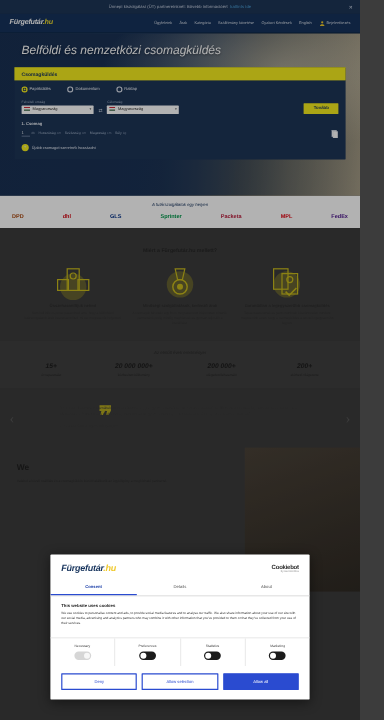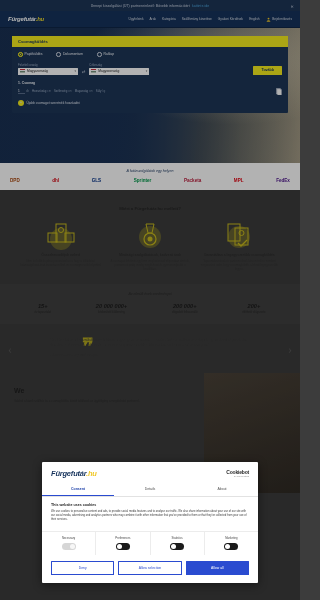--- a/index.html
+++ b/index.html
@@ -146,21 +146,21 @@
   .wel-photo { position: absolute; right: 0; top: 0; width: 96px; height: 120px;
     background: linear-gradient(160deg,#4a4238,#2f2a24); }
 
   
   .cookie-scrim { position: absolute; inset: 0; background: rgba(0,0,0,.30); z-index: 40; }
   .cookie {
     position: absolute; left: 42px; top: 462px; width: 216px; z-index: 50;
     background: #fff; border-radius: 1px; box-shadow: 0 2px 10px rgba(0,0,0,.45);
     overflow: hidden;
   }
-  .ck-top { display: flex; align-items: flex-start; padding: 7px 9px 5px 9px; gap: 48px; }
+  .ck-top { display: flex; align-items: center; padding: 7px 9px 5px 9px; gap: 48px; }
   .ck-logo { font-size: 7.5px; font-weight: bold; font-style: italic; color: #16335c; letter-spacing: -.2px; }
   .ck-logo .hu { color: #f0c92b; }
   .ck-brand { margin-left: auto; text-align: right; }
   .ck-brand .b1 { font-size: 5px; font-weight: bold; color: #2b2b2b; letter-spacing: -.2px; }
   .ck-brand .b2 { font-size: 2.2px; color: #8a8a8a; }
   .ck-tabs { display: flex; border-bottom: .6px solid #e2e2e2; }
   .ck-tab { flex: 1; text-align: center; font-size: 3.5px; color: #555; padding: 4px 0 3.5px 0; cursor: pointer; }
   .ck-tab.active { color: #1a3ea8; border-bottom: 1.2px solid #2a4bd0; font-weight: bold; }
   .ck-body { padding: 6px 9px 4px 9px; }
   .ck-h { font-size: 3.6px; font-weight: bold; color: #222; margin-bottom: 3px; }
@@ -206,20 +206,21 @@
           <circle cx="8" cy="5" r="3" fill="#f0c92b"></circle>
           <path d="M2 15c0-3.3 2.7-5 6-5s6 1.7 6 5z" fill="#f0c92b"></path>
         </svg>
         <a>Bejelentkezés</a>
       </span>
     </div>
   </div>
 
   <div class="hero">
     <div class="hero-box">
+      <div class="hero-title">Belföldi és nemzetközi csomagküldés</div>
 
       <div class="calc">
         <div class="calc-head">Csomagküldés</div>
         <div class="calc-body">
 
           <div class="radio-row">
             <label class="radio on">
               <span class="dot"></span>
               <span>Papírküldés</span>
             </label>

